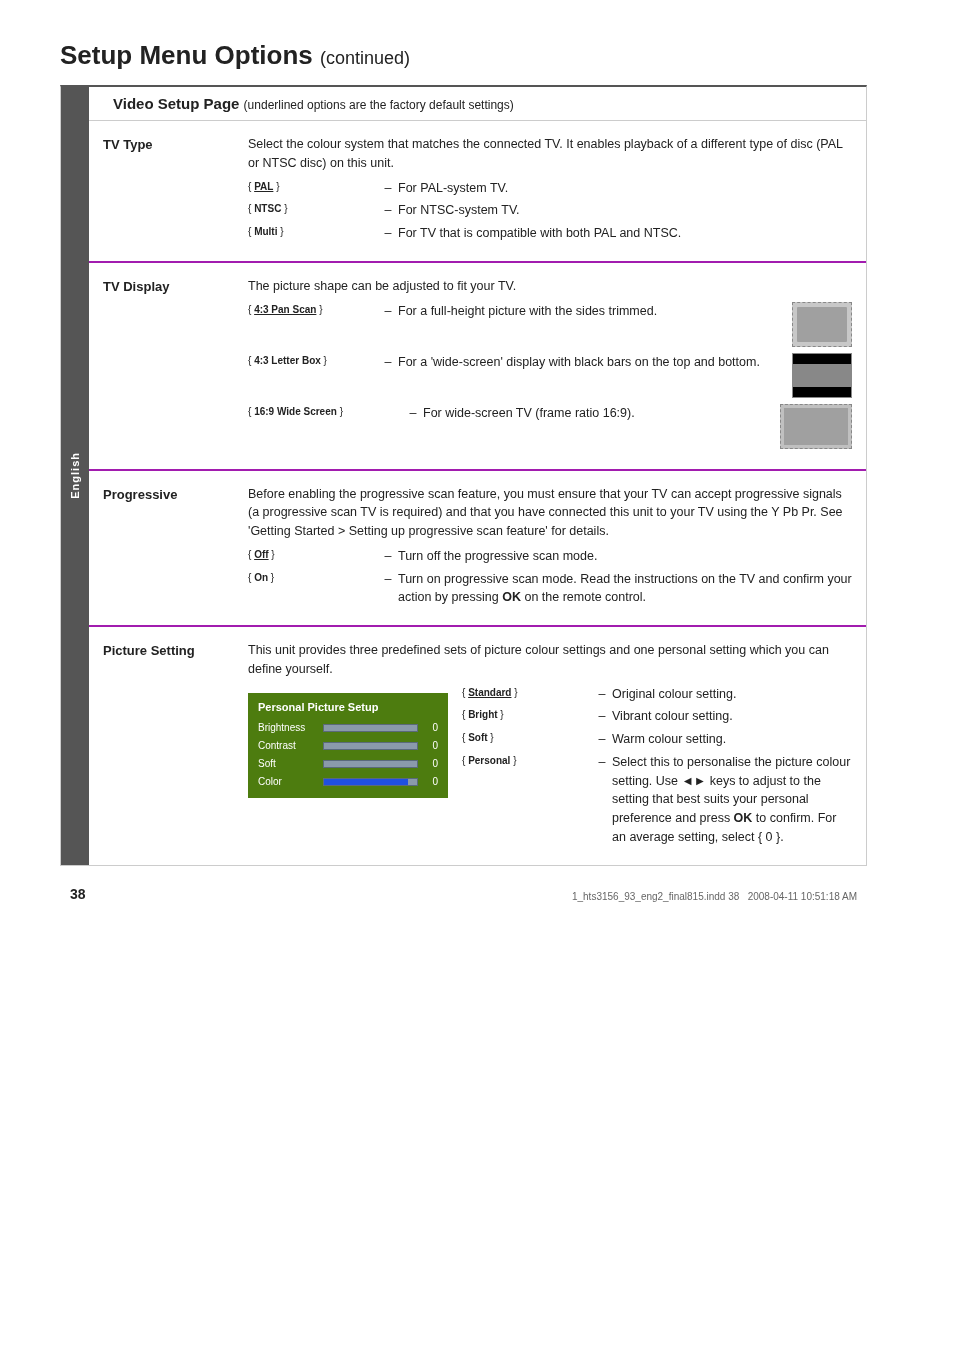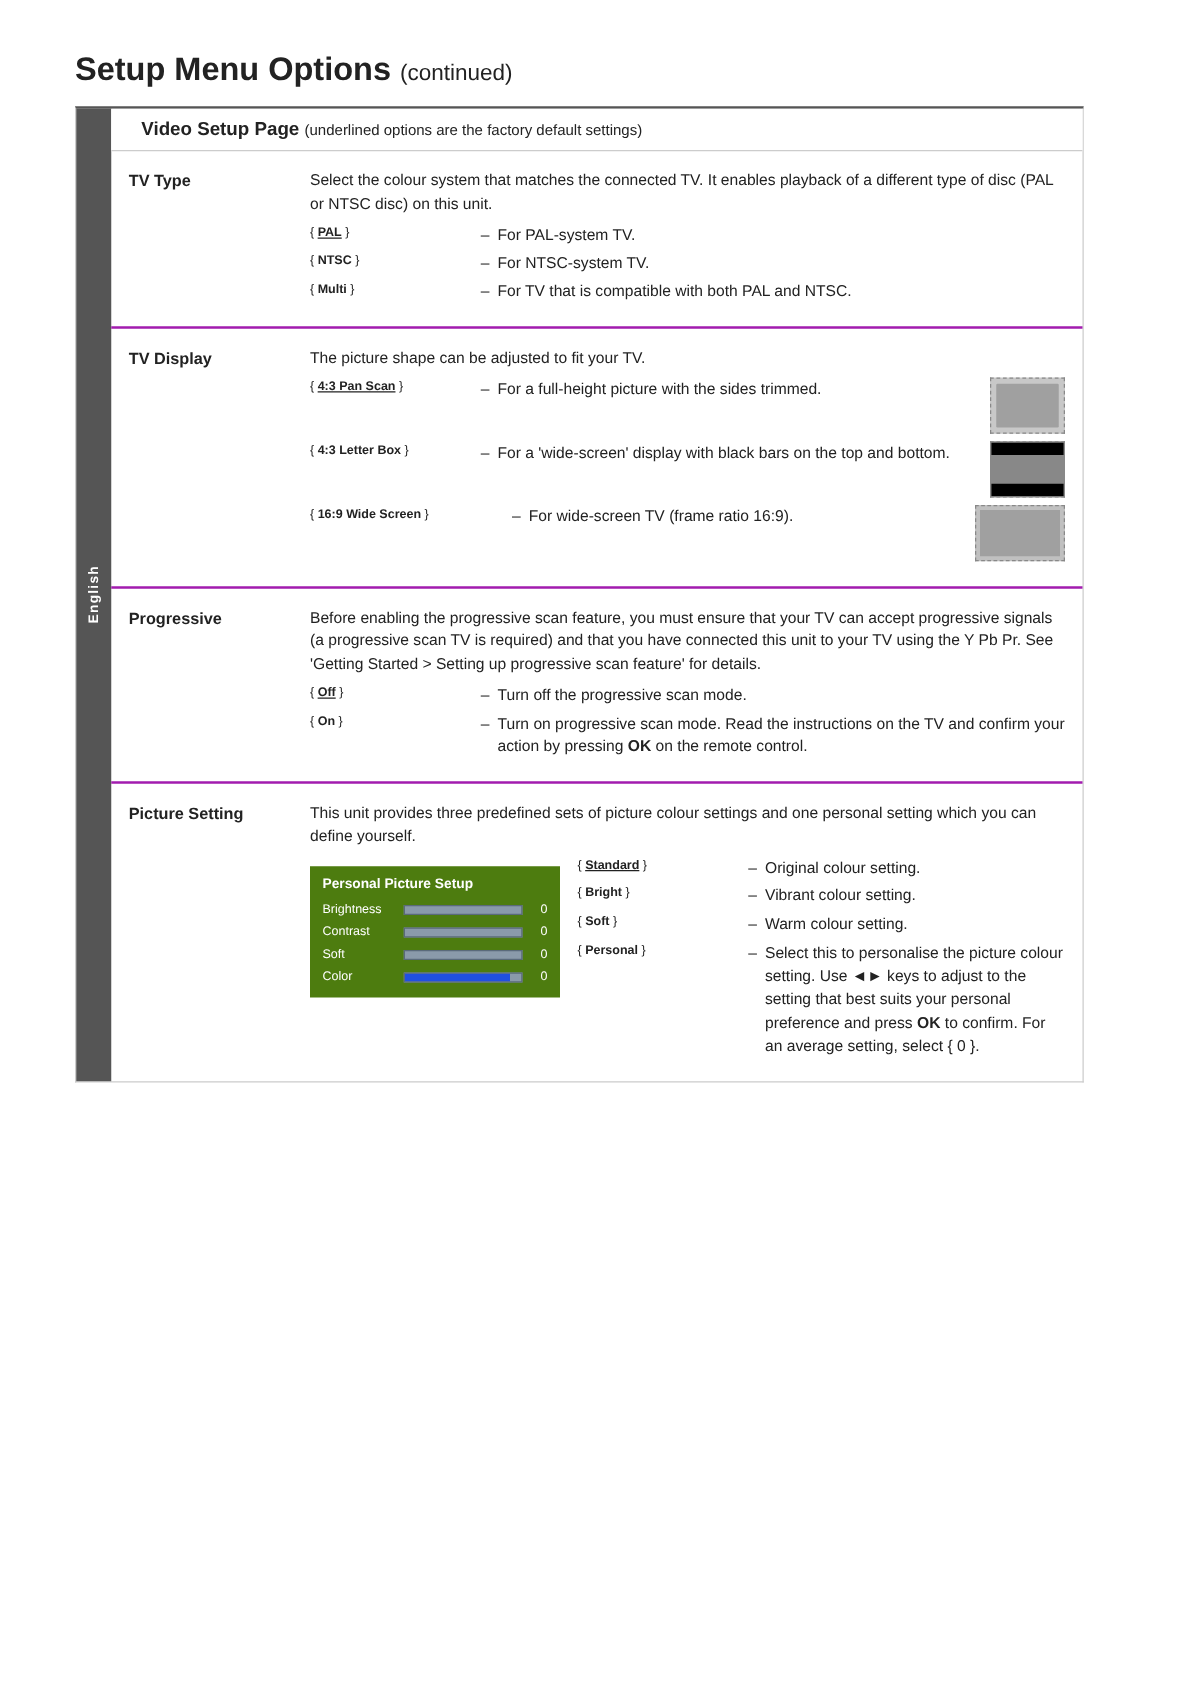--- a/index.html
+++ b/index.html
@@ -501,14 +501,20 @@
               </div>
             </div>
           </div>
 
         </div>
       </div>
 
     </div>
   </div>
 
+  <div class="page-footer">
+    <span class="page-number">38</span>
+    <span class="footer-file">
+      <span>1_hts3156_93_eng2_final815.indd   38</span>&nbsp;&nbsp;&nbsp;<span>2008-04-11   10:51:18 AM</span>
+    </span>
+  </div>
 
 </div>
 
 </body></html>

